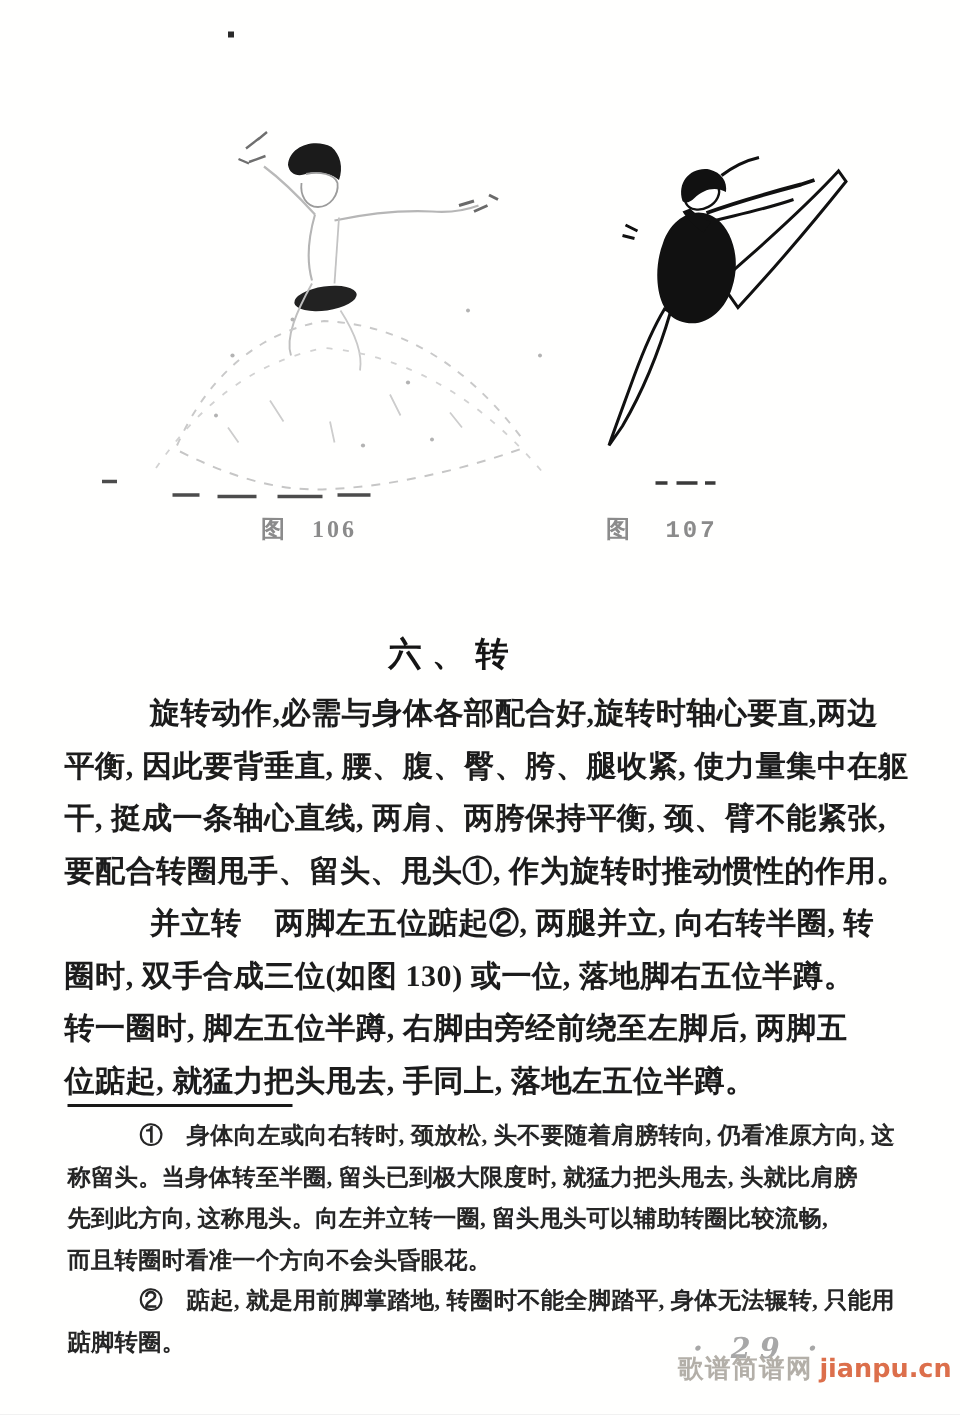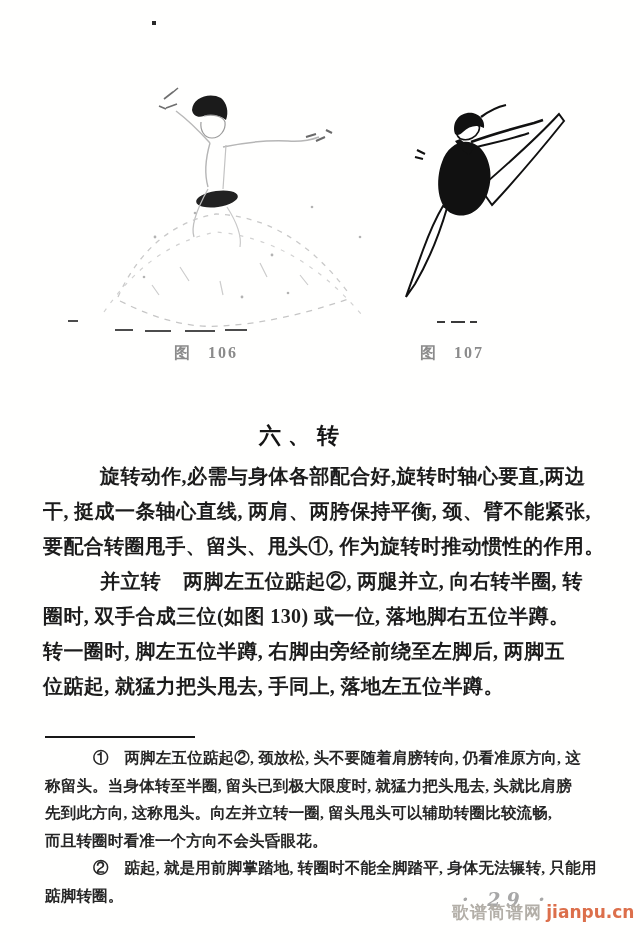--- a/index.html
+++ b/index.html
@@ -117,38 +117,39 @@
       <path d="M70,34 C66,21 76,11 88,13 C96,15 100,21 99,28 C92,24 84,26 78,32 C75,35 72,36 70,34 Z" fill="#111"></path>
       <path d="M96,17 C104,11 112,7 121,5" stroke="#111" stroke-width="2.2" fill="none"></path>
 
       <path d="M32,50 l8,4 M30,57 l8,2" stroke="#111" stroke-width="2" fill="none"></path>
 
       <path d="M52,222 h8 m6,0 h14 m5,0 h7" stroke="#3a3a3a" stroke-width="2.2" fill="none"></path>
     </svg>
   </div>
 
   <div class="fig-caption" style="left:174px;top:343px;">图 106</div>
-  <div class="fig-caption" style="left:420px;top:343px;">图 107</div>
+  <div class="fig-caption" style="left:404px;top:343px;font-family:Liberation Mono, monospace;">图 107</div>
 
   <div class="heading">六、转</div>
 
   <div class="body-block">
     <div class="bline indent">旋转动作,必需与身体各部配合好,旋转时轴心要直,两边</div>
+    <div class="bline">平衡, 因此要背垂直, 腰、腹、臀、胯、腿收紧, 使力量集中在躯</div>
     <div class="bline">干, 挺成一条轴心直线, 两肩、两胯保持平衡, 颈、臂不能紧张,</div>
     <div class="bline">要配合转圈甩手、留头、甩头①, 作为旋转时推动惯性的作用。</div>
     <div class="bline indent"><span class="term">并立转</span><span>两脚左五位踮起②, 两腿并立, 向右转半圈, 转</span></div>
     <div class="bline">圈时, 双手合成三位(如图 130) 或一位, 落地脚右五位半蹲。</div>
     <div class="bline">转一圈时, 脚左五位半蹲, 右脚由旁经前绕至左脚后, 两脚五</div>
     <div class="bline">位踮起, 就猛力把头甩去, 手同上, 落地左五位半蹲。</div>
   </div>
 
   <div class="fn-rule"></div>
 
   <div class="fn-block">
-    <div class="fline fn-indent">①　两脚左五位踮起②, 颈放松, 头不要随着肩膀转向, 仍看准原方向, 这</div>
+    <div class="fline fn-indent">①　身体向左或向右转时, 颈放松, 头不要随着肩膀转向, 仍看准原方向, 这</div>
     <div class="fline">称留头。当身体转至半圈, 留头已到极大限度时, 就猛力把头甩去, 头就比肩膀</div>
     <div class="fline">先到此方向, 这称甩头。向左并立转一圈, 留头甩头可以辅助转圈比较流畅,</div>
     <div class="fline">而且转圈时看准一个方向不会头昏眼花。</div>
     <div class="fline fn-indent">②　踮起, 就是用前脚掌踏地, 转圈时不能全脚踏平, 身体无法辗转, 只能用</div>
     <div class="fline">踮脚转圈。</div>
   </div>
 
   <div class="page-number">· 29 ·</div>
 
   <div class="watermark">

